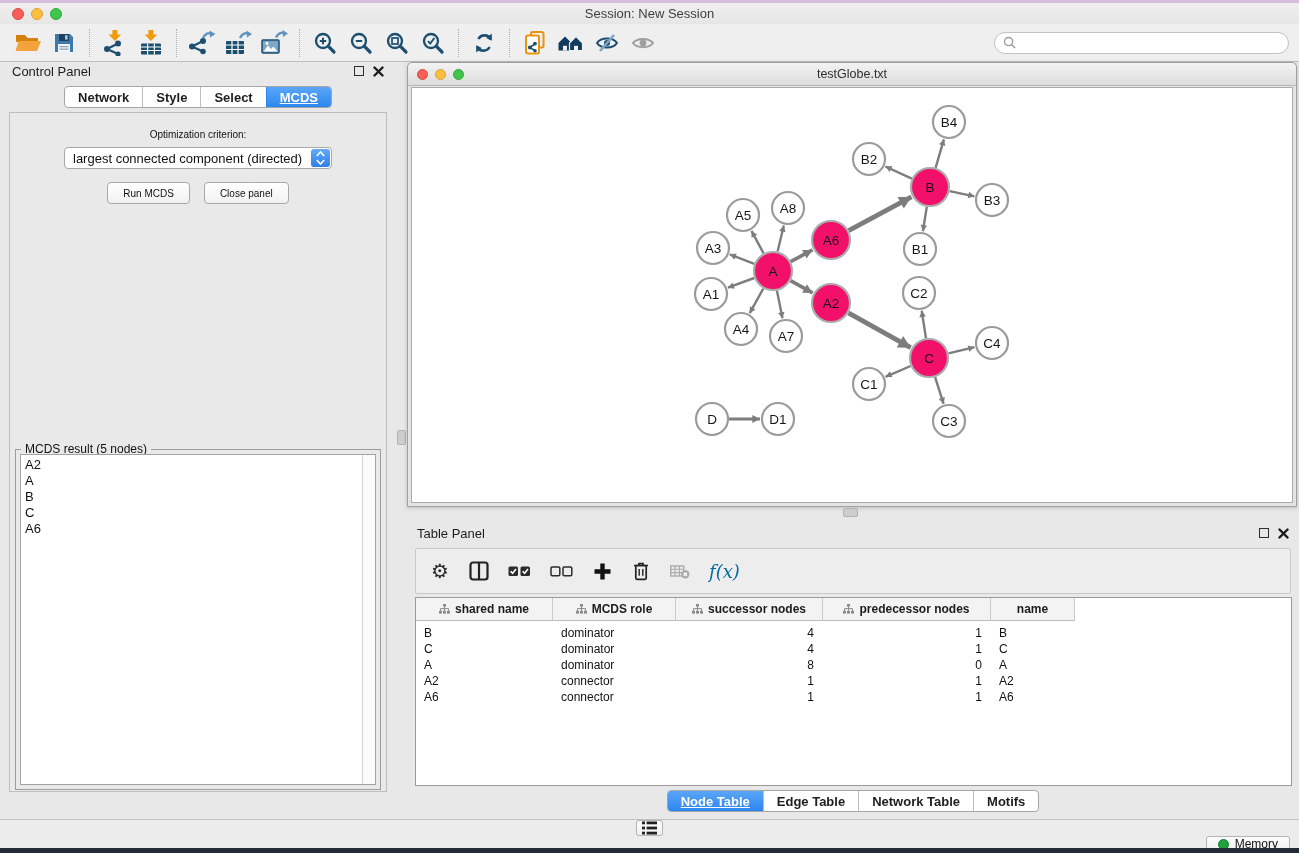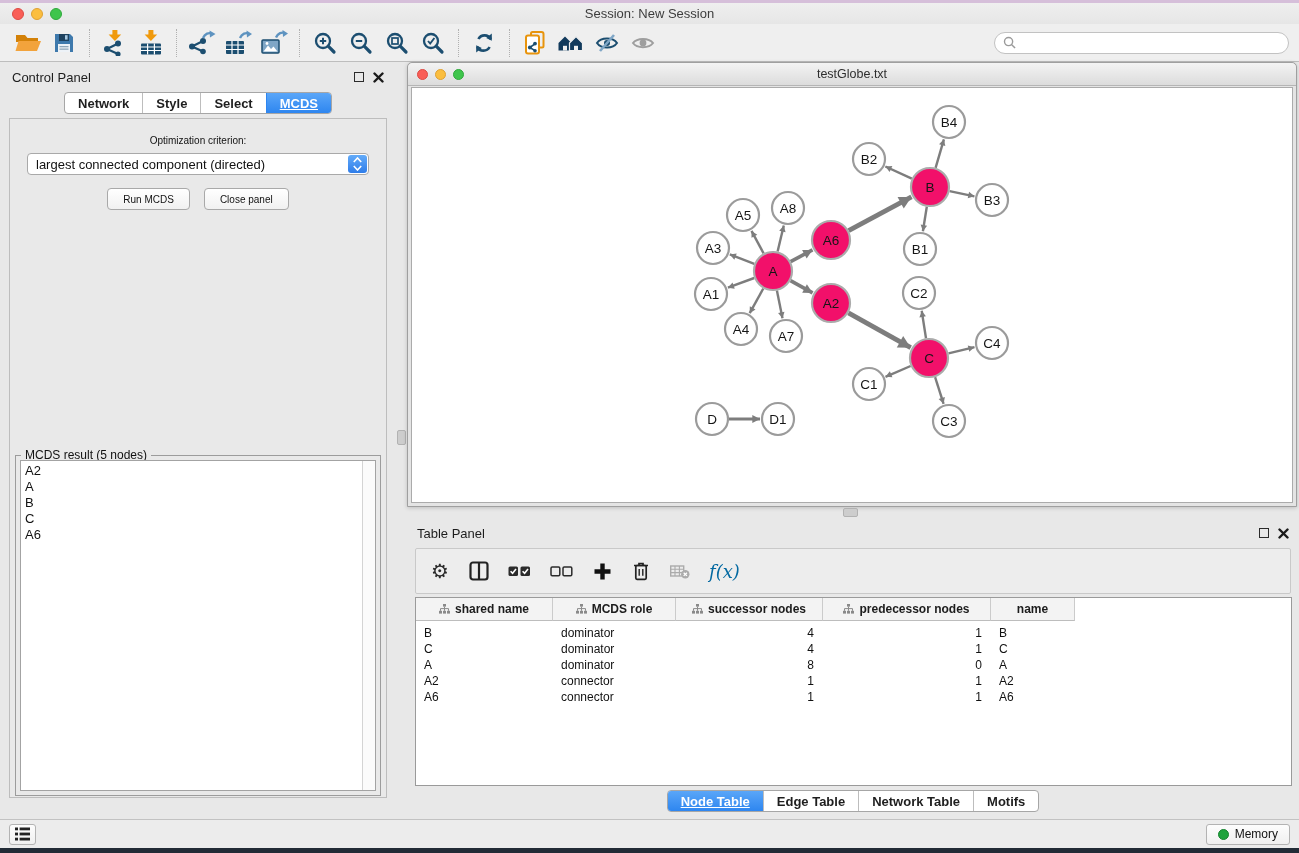--- a/index.html
+++ b/index.html
@@ -19,34 +19,34 @@
 
   .toolbar { position: absolute; top: 24px; left: 0; width: 100%; height: 38px;
     background: #efefef; border-bottom: 1px solid #bdbdbd; display: flex; align-items: center; padding: 0 10px; }
   .tool { width: 36px; height: 32px; display: flex; align-items: center; justify-content: center; }
   .tsep { width: 1px; height: 28px; border-left: 1px dotted #b0b0b0; margin: 0 7px; }
   .searchbox { margin-left: auto; width: 295px; height: 22px; background: #fff; border: 1px solid #c2c2c2;
     border-radius: 11px; display: flex; align-items: center; padding: 0 8px; gap: 5px; }
   .searchbox input { border: none; outline: none; flex: 1; font-size: 12px; font-family: "Liberation Sans", sans-serif; background: transparent; }
 
   
-  .cpanel { position: absolute; left: 4px; top: 64px; width: 388px; height: 752px; }
+  .cpanel { position: absolute; left: 4px; top: 58px; width: 388px; height: 752px; }
   .panel-head { height: 26px; display: flex; align-items: center; padding: 0 8px; }
   .panel-head .ptitle { font-size: 13px; color: #1d1d1d; }
   .panel-head .pbtns { margin-left: auto; display: flex; gap: 9px; align-items: center; }
   .float-btn { width: 10px; height: 10px; border: 1.4px solid #2b2b2b; background: transparent; }
   .seg-row { display: flex; justify-content: center; margin-top: 2px; }
   .seg-control { display: inline-flex; border: 1px solid #a6a6a6; border-radius: 4px; overflow: hidden; background: #fff; height: 22px; }
   .seg { padding: 0 13px; font-size: 13px; font-weight: 700; color: #1e1e1e; display: flex; align-items: center; border-left: 1px solid #bdbdbd; }
   .seg:first-child { border-left: none; }
   .seg.active { background: linear-gradient(#5aa6f8, #2e86f0); color: #fff; border-left-color: #2e86f0; text-decoration: underline; }
   .cp-content { position: absolute; left: 5px; right: 5px; top: 54px; height: 680px;
     border: 1px solid #bdbdbd; background: #e9e9e9; }
   .opt-label { text-align: center; margin-top: 16px; font-size: 10px; color: #111; }
-  .selectbox { position: relative; margin: 7px auto 0; width: 342px; height: 22px; background: #fff;
+  .selectbox { position: relative; margin: 7px auto 0; width: 268px; height: 22px; background: #fff;
     border: 1px solid #a9a9a9; border-radius: 4px; display: flex; align-items: center; padding-left: 8px; font-size: 13px; color: #111; }
   .stepper { position: absolute; right: 1px; top: 1px; width: 19px; height: 18px; border-radius: 3px;
     background: linear-gradient(#63abf9, #2f7de9); display: flex; flex-direction: column; align-items: center; justify-content: center; gap: 2px; }
   .btn-row { display: flex; justify-content: center; gap: 14px; margin-top: 13px; }
   .pushbtn { height: 22px; background: linear-gradient(#ffffff,#f1f1f1); border: 1px solid #a9a9a9; border-radius: 4px;
     font-size: 10px; color: #111; padding: 0 15px; font-family: "Liberation Sans", sans-serif; }
   .groupbox { position: absolute; left: 5px; right: 5px; top: 336px; height: 341px; border: 1px solid #9c9c9c; }
   .legend { position: absolute; top: -8px; left: 5px; background: #e9e9e9; padding: 0 4px; font-size: 12px; color: #111; }
   .listbox { position: absolute; inset: 4px; background: #fff; border: 1px solid #a3a3a3; display: flex; }
   .listitems { flex: 1; padding: 2px 0 0 4px; font-size: 13px; color: #111; }
@@ -83,21 +83,21 @@
   .tbody { padding-top: 5px; }
   .tr { display: flex; height: 16px; font-size: 12px; color: #111; }
   .td { line-height: 15px; white-space: nowrap; overflow: hidden; }
   .td.left { padding-left: 8px; text-align: left; }
   .td.right { padding-right: 9px; text-align: right; }
   .t-tabs { position: absolute; top: 270px; left: 0; width: 100%; display: flex; justify-content: center; }
   .t-tabs .seg { font-weight: 600; }
 
   
   .statusbar { position: absolute; left: 0; top: 819px; width: 100%; height: 29px; background: #ececec;
-    border-top: 1px solid #c2c2c2; display: flex; align-items: center; padding: 0 9px; }
+    border-top: 1px solid #c2c2c2; display: flex; align-items: center; padding: 0 9px; flex-direction: column; }
   .sq-btn { width: 27px; height: 21px; background: linear-gradient(#fdfdfd,#f0f0f0); border: 1px solid #b3b3b3; border-radius: 3px;
     display: flex; align-items: center; justify-content: center; }
   .mem-btn { margin-left: auto; height: 21px; background: linear-gradient(#fdfdfd,#f0f0f0); border: 1px solid #b3b3b3;
     border-radius: 3px; display: flex; align-items: center; gap: 6px; padding: 0 11px; font-size: 12px; color: #111; }
   .mem-dot { width: 11px; height: 11px; border-radius: 50%; background: #1ea33c; border: 1px solid #16832f; }
   .bottom-strip { position: absolute; left: 0; top: 848px; width: 100%; height: 5px; background: #222b36; }
 </style>
 </head>
 <body>
 

